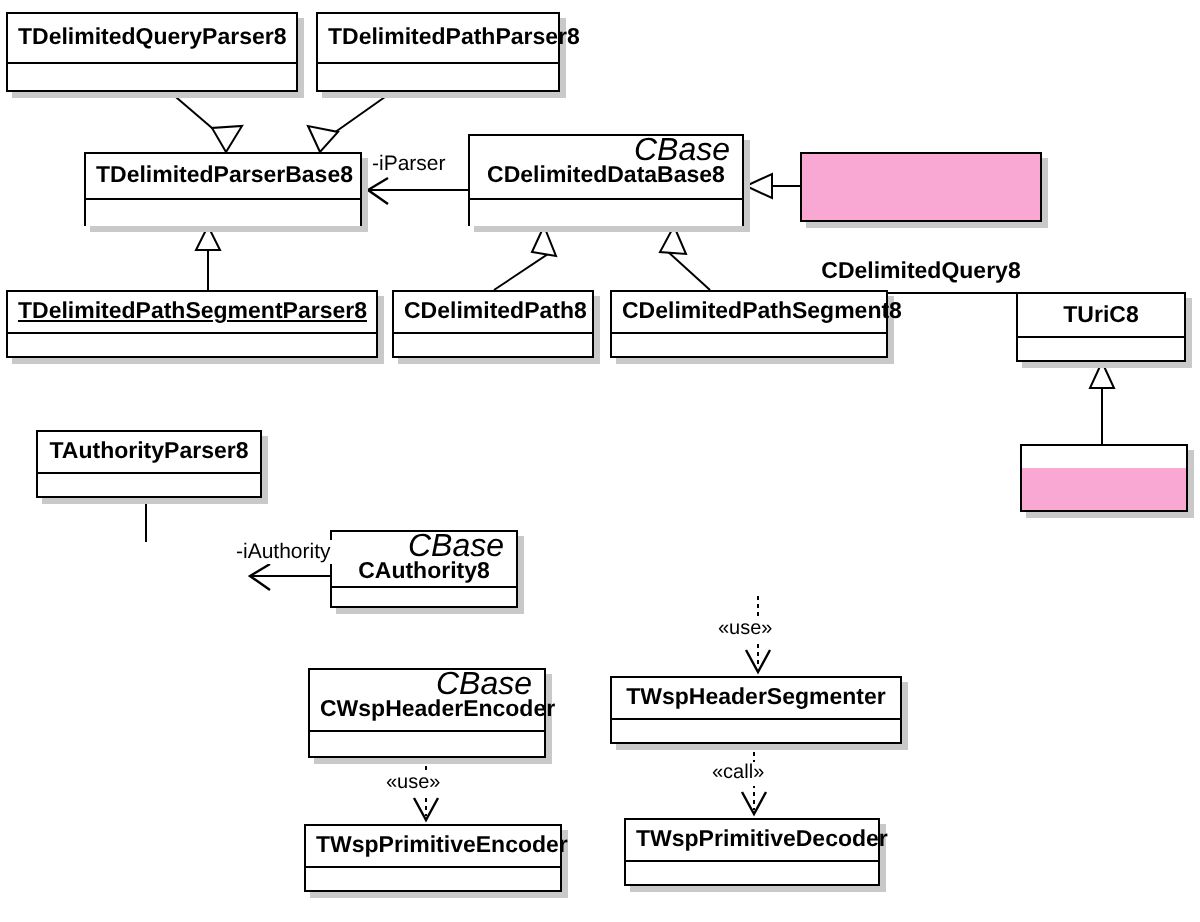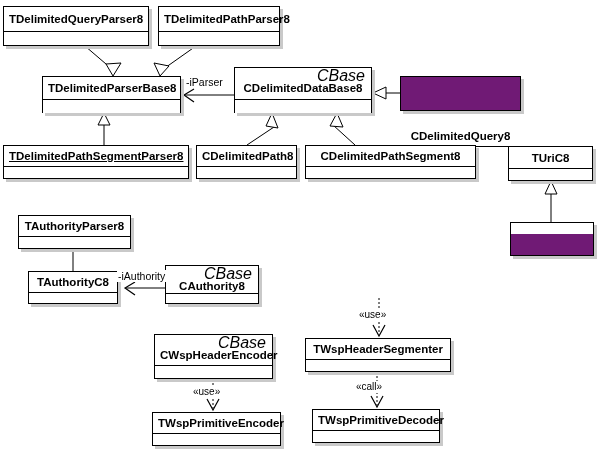--- a/index.html
+++ b/index.html
@@ -12,21 +12,21 @@
     width:600px;
     height:461px;
     background:#ffffff;
     overflow:hidden;
   }
 
   
   .uml-class{
     position:absolute;
     box-sizing:border-box;
-    background:#701a75;
+    background:#f9a8d4;
     border:1px solid #000000;
     box-shadow:3px 3px 0 0 #c9c9c9;
     z-index:5;
   }
   .uml-head{
     box-sizing:border-box;
     border-bottom:1px solid #000000;
     padding:1px 5px 2px 5px;
     background:#ffffff;
   }
@@ -190,21 +190,21 @@
     <div class="uml-body" style="height:11px;"></div>
   </div>
 
   <div class="uml-class" style="left:196px;top:145px;width:101px;height:34px;">
     <div class="uml-head" style="height:21px;">
       <span class="cname" style="line-height:19px;">CDelimitedPath8</span>
     </div>
     <div class="uml-body" style="height:11px;"></div>
   </div>
 
-  <div class="uml-class" style="left:305px;top:145px;width:171px;height:34px;">
+  <div class="uml-class" style="left:305px;top:145px;width:139px;height:34px;">
     <div class="uml-head" style="height:21px;">
       <span class="cname" style="line-height:19px;">CDelimitedPathSegment8</span>
     </div>
     <div class="uml-body" style="height:11px;"></div>
   </div>
 
   <div class="uml-class" style="left:508px;top:146px;width:85px;height:35px;">
     <div class="uml-head" style="height:22px;">
       <span class="cname" style="line-height:20px;">TUriC8</span>
     </div>
@@ -216,26 +216,20 @@
       <span class="cname" style="line-height:19px;">TAuthorityParser8</span>
     </div>
     <div class="uml-body" style="height:11px;"></div>
   </div>
 
   <div class="uml-class" style="left:510px;top:222px;width:84px;height:34px;">
     <div class="uml-body" style="height:11px;"></div>
   </div>
 
 
-  <div class="uml-class" style="left:28px;top:271px;width:90px;height:33px;">
-    <div class="uml-head" style="height:21px;">
-      <span class="cname" style="line-height:19px;">TAuthorityC8</span>
-    </div>
-    <div class="uml-body" style="height:10px;"></div>
-  </div>
 
   <div class="uml-class" style="left:165px;top:265px;width:94px;height:39px;">
     <div class="uml-head" style="height:28px;">
       <span class="stereo">CBase</span>
       <span class="cname">CAuthority8</span>
     </div>
     <div class="uml-body" style="height:9px;"></div>
   </div>
 
   <div class="uml-class" style="left:154px;top:334px;width:119px;height:45px;">

